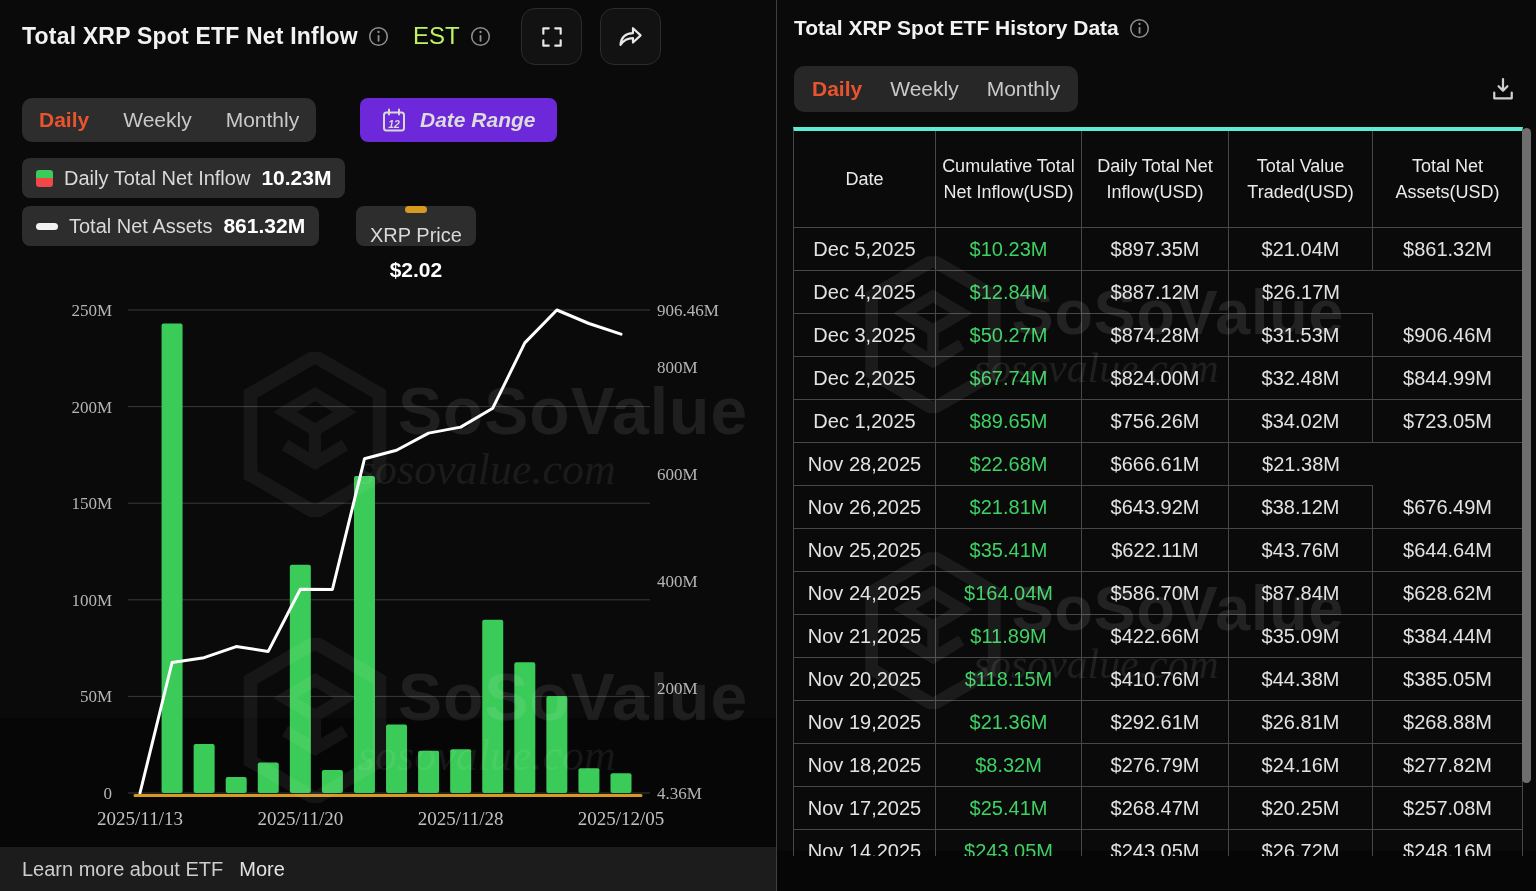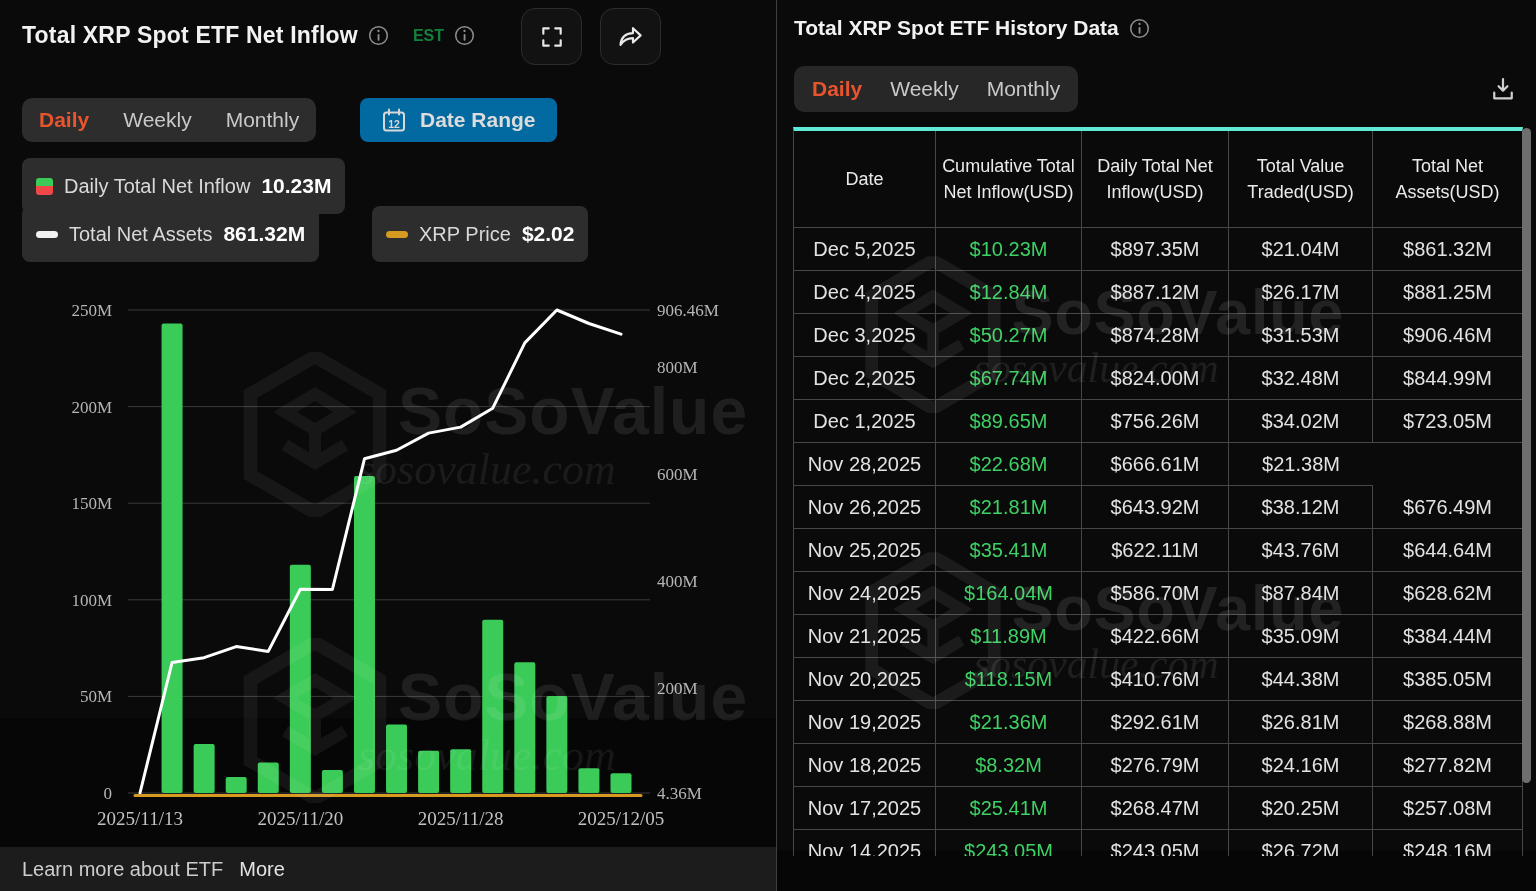--- a/index.html
+++ b/index.html
@@ -2,34 +2,34 @@
 <html><head>
 <meta charset="utf-8">
 <style>
   html,body{margin:0;padding:0;background:#000;}
   .page{position:relative;width:1536px;height:891px;background:#060606;overflow:hidden;
         font-family:"Liberation Sans",sans-serif;color:#e6e6e6;}
   
   .left-panel{position:absolute;left:0;top:0;width:776px;height:718px;background:#0a0a0a;}
   .lp-title-row{position:absolute;left:22px;top:22px;display:flex;align-items:center;gap:10px;}
   .lp-title{font-size:23px;font-weight:bold;color:#f2f2f2;letter-spacing:.2px;}
-  .est{font-size:16px;color:#15803d;font-weight:700;margin-left:14px;}
+  .est{font-size:24px;color:#bef264;font-weight:400;margin-left:14px;}
   .info-ic{width:21px;height:21px;flex:none;}
   .top-btns{position:absolute;right:115px;top:8px;display:flex;gap:18px;}
   .sq-btn{width:59px;height:55px;background:#121212;border:1px solid #2c2c2c;border-radius:14px;
           display:flex;align-items:center;justify-content:center;cursor:pointer;}
   .tabs{position:absolute;left:22px;top:98px;height:44px;background:#2d2d2d;border-radius:10px;
         display:flex;align-items:center;gap:34px;padding:0 17px;}
   .tab{font-size:21px;color:#c9c9c9;cursor:pointer;}
   .tab.active{color:#e8542e;font-weight:bold;}
-  .date-range{position:absolute;left:360px;top:98px;height:44px;background:#0369a1;border-radius:8px;
-        display:flex;align-items:center;gap:13px;padding:0 21px;cursor:pointer;}
+  .date-range{position:absolute;left:360px;top:98px;height:44px;background:#6d28d9;border-radius:8px;
+        display:flex;align-items:center;gap:13px;padding:0 21px;cursor:pointer;font-style:italic;}
   .date-range-label{font-size:21px;font-weight:bold;color:#dcdcdc;}
   .chip{position:absolute;height:40px;background:#2d2d2d;border-radius:8px;display:inline-flex;
-        align-items:center;gap:11px;padding:8px 14px;cursor:pointer;}
+        align-items:center;gap:11px;padding:0 14px;cursor:pointer;}
   .chip-label{font-size:20px;color:#d9d9d9;}
   .chip-value{font-size:21px;font-weight:bold;color:#ffffff;}
   .sw-bar{width:17px;height:17px;border-radius:3px;overflow:hidden;display:flex;flex-direction:column;flex:none;}
   .sw-bar .g{flex:1;}
   .sw-bar .r{flex:1;}
   .sw-dash{width:22px;height:7px;border-radius:4px;flex:none;}
   
   .chart-wrap{position:absolute;left:0;top:280px;width:776px;height:565px;}
   .axis-lab{font-family:"Liberation Serif",serif;font-size:17px;fill:#b5b5b5;}
   .x-lab{font-family:"Liberation Serif",serif;font-size:19px;fill:#c2c2c2;}
@@ -125,21 +125,21 @@
           <span class="r" style="background:#f04848;"></span>
         </span>
       <span class="chip-label">Daily Total Net Inflow</span>
       <span class="chip-value">10.23M</span>
     </div>
     <div class="chip" style="left:22px;top:206px;">
       <span class="sw-dash" style="background:#f2f2f2;"></span>
       <span class="chip-label">Total Net Assets</span>
       <span class="chip-value">861.32M</span>
     </div>
-    <div class="chip" style="left:372px;top:206px;">
+    <div class="chip" style="left:356px;top:206px;flex-direction:column;">
       <span class="sw-dash" style="background:#d69a20;"></span>
       <span class="chip-label">XRP Price</span>
       <span class="chip-value">$2.02</span>
     </div>
 
     <div class="chart-wrap">
       <svg id="chart-svg" width="776" height="565" viewBox="0 0 776 565">
           <line x1="128" y1="30" x2="650" y2="30" stroke="#3b3b3b" stroke-width="1"></line>
           <text x="112" y="36" text-anchor="end" class="axis-lab">250M</text>
           <line x1="128" y1="126.60000000000002" x2="650" y2="126.60000000000002" stroke="#3b3b3b" stroke-width="1"></line>
@@ -249,21 +249,20 @@
             <div class="tcell cell-green">$10.23M</div>
             <div class="tcell">$897.35M</div>
             <div class="tcell">$21.04M</div>
             <div class="tcell">$861.32M</div>
           </div>
           <div class="trow">
             <div class="tcell">Dec 4,2025</div>
             <div class="tcell cell-green">$12.84M</div>
             <div class="tcell">$887.12M</div>
             <div class="tcell">$26.17M</div>
-            <div class="tcell">$881.25M</div>
           </div>
           <div class="trow">
             <div class="tcell">Dec 3,2025</div>
             <div class="tcell cell-green">$50.27M</div>
             <div class="tcell">$874.28M</div>
             <div class="tcell">$31.53M</div>
             <div class="tcell">$906.46M</div>
           </div>
           <div class="trow">
             <div class="tcell">Dec 2,2025</div>

